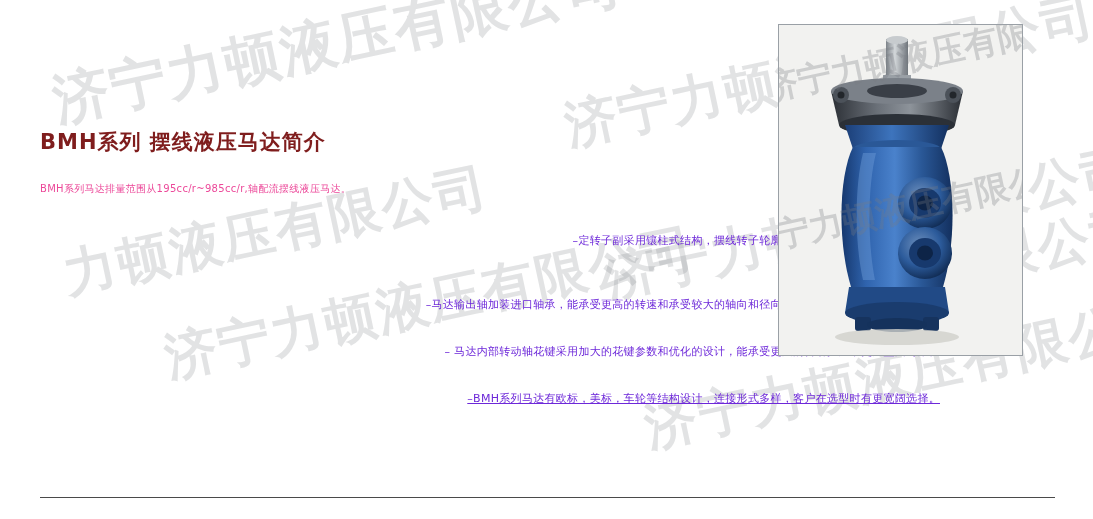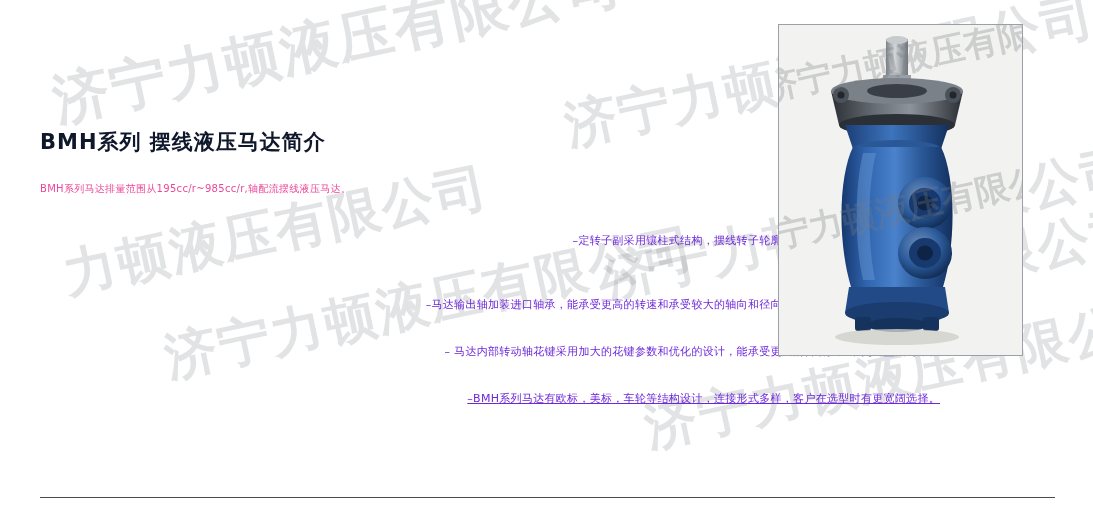--- a/index.html
+++ b/index.html
@@ -46,21 +46,21 @@
     left: 40px;
     top: 128px;
     width: 900px;
   }
 
   #doc-title {
     font-size: 21px;
     font-weight: bold;
     letter-spacing: 1px;
     margin: 0 0 26px 0;
-    color: #0f172a;
+    color: #7f1d1d;
   }
 
   #intro-line {
     font-size: 10px;
     margin: 0 0 36px 0;
     color: #ec4899;
     letter-spacing: 0.3px;
   }
 
   .bullet {

